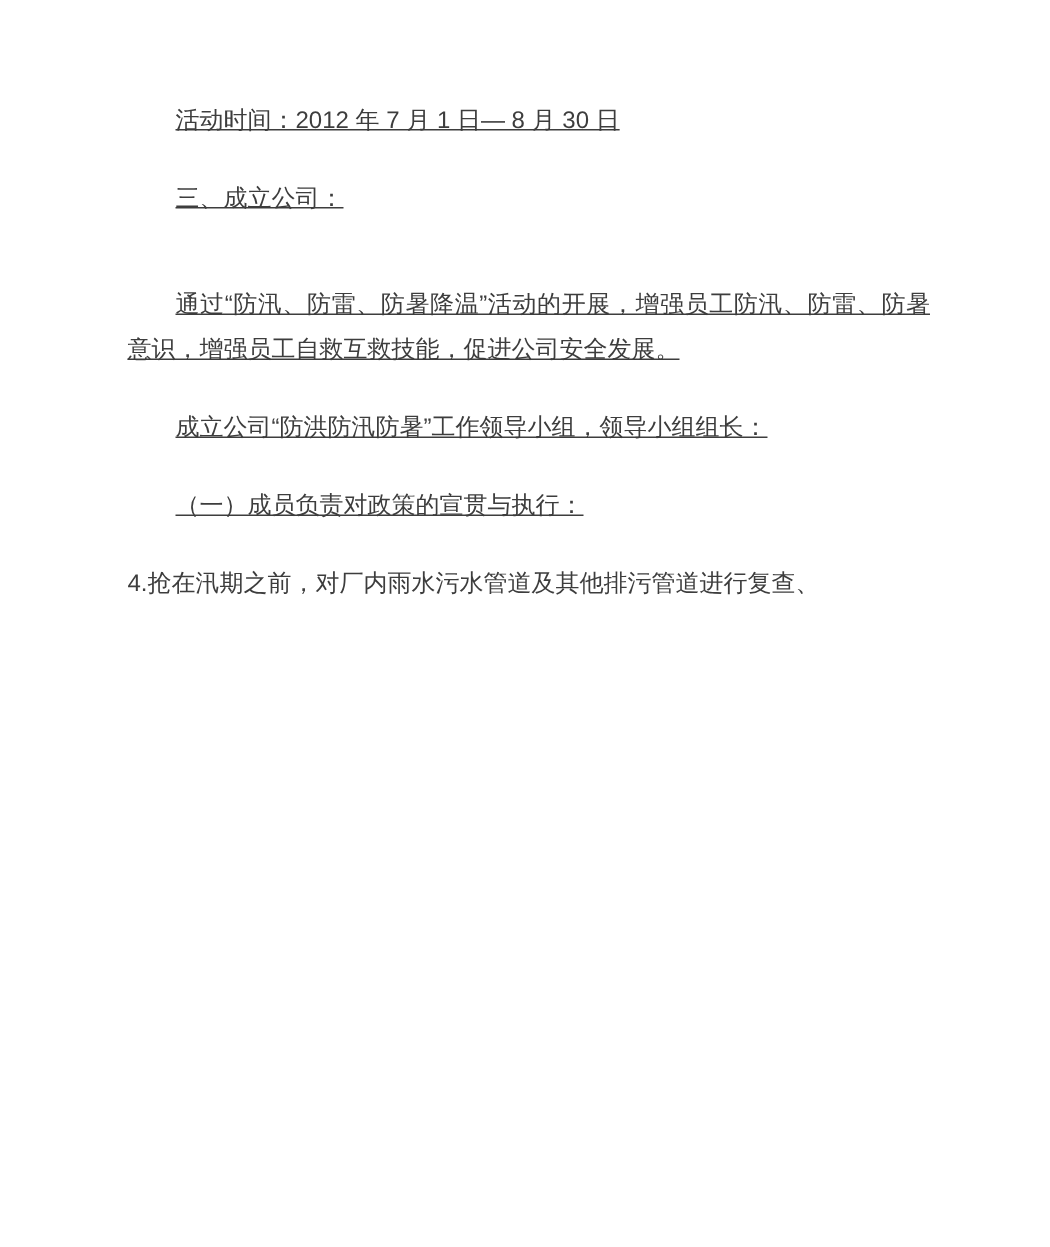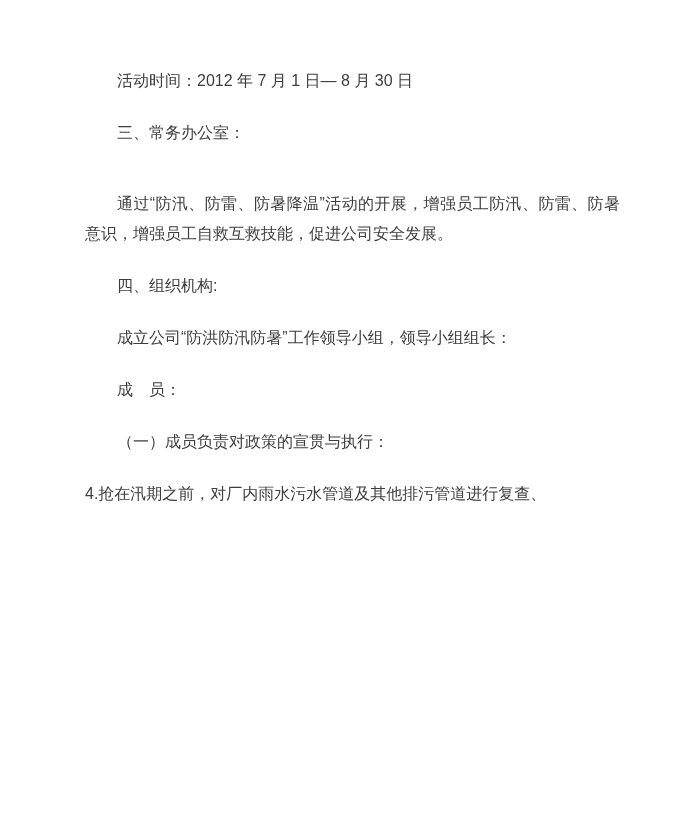--- a/index.html
+++ b/index.html
@@ -23,42 +23,41 @@
   }
   .para {
     margin: 0 0 22px 0;
     font-size: 16px;
     line-height: 30px;
     color: #3d3d3d;
     word-break: break-all;
   }
   .indent {
     text-indent: 2em;
+    text-decoration: underline;
   }
   .justify {
     text-align: justify;
     margin-top: 41px;
   }
 </style>
 </head>
 <body>
 
 <div class="doc-page">
   <p class="para indent">活动时间：2012 年 7 月 1 日— 8 月 30 日</p>
 
-  <p class="para indent">三、常务办公室：</p>
+  <p class="para indent">三、成立公司：</p>
 
   <p class="para indent justify">通过“防汛、防雷、防暑降温”活动的开展，增强员工防汛、防雷、防暑意识，增强员工自救互救技能，促进公司安全发展。</p>
 
-  <p class="para indent">四、组织机构:</p>
 
   <p class="para indent">成立公司“防洪防汛防暑”工作领导小组，领导小组组长：</p>
 
 
 
-  <p class="para indent">成　员：</p>
 
 
 
   <p class="para indent">（一）成员负责对政策的宣贯与执行：</p>
 
   <p class="para">4.抢在汛期之前，对厂内雨水污水管道及其他排污管道进行复查、</p>
 </div>
 
 </body></html>

